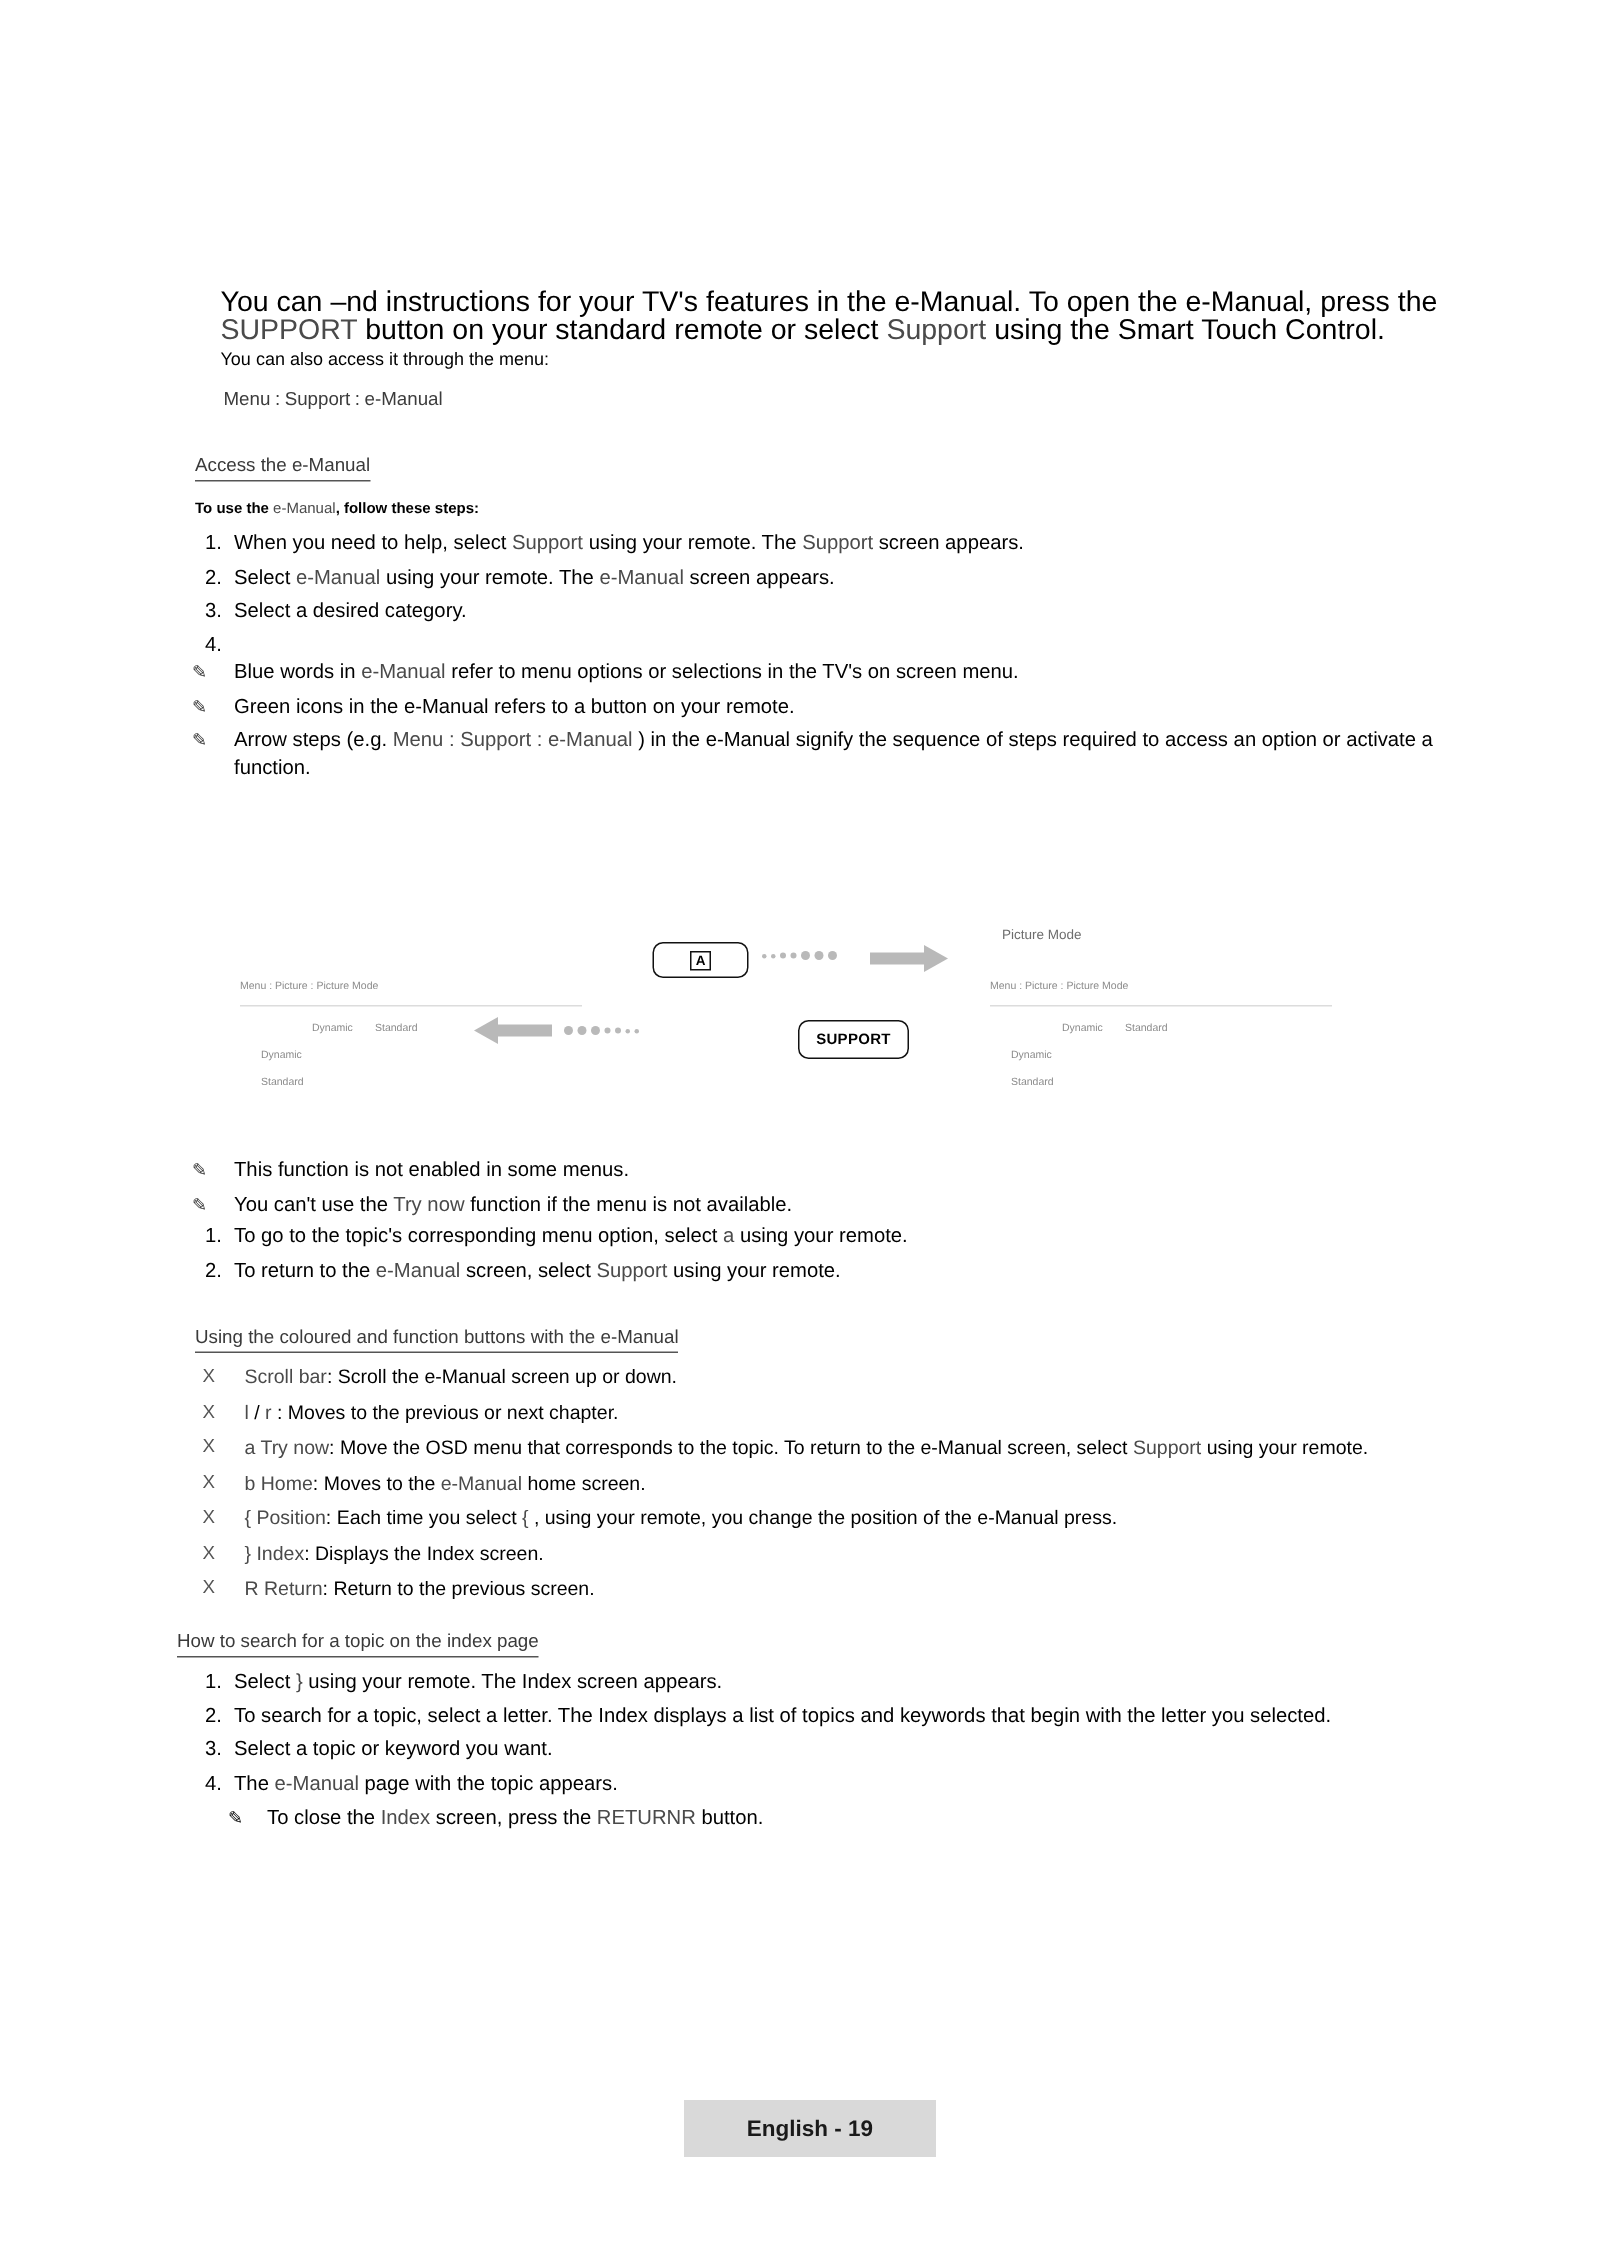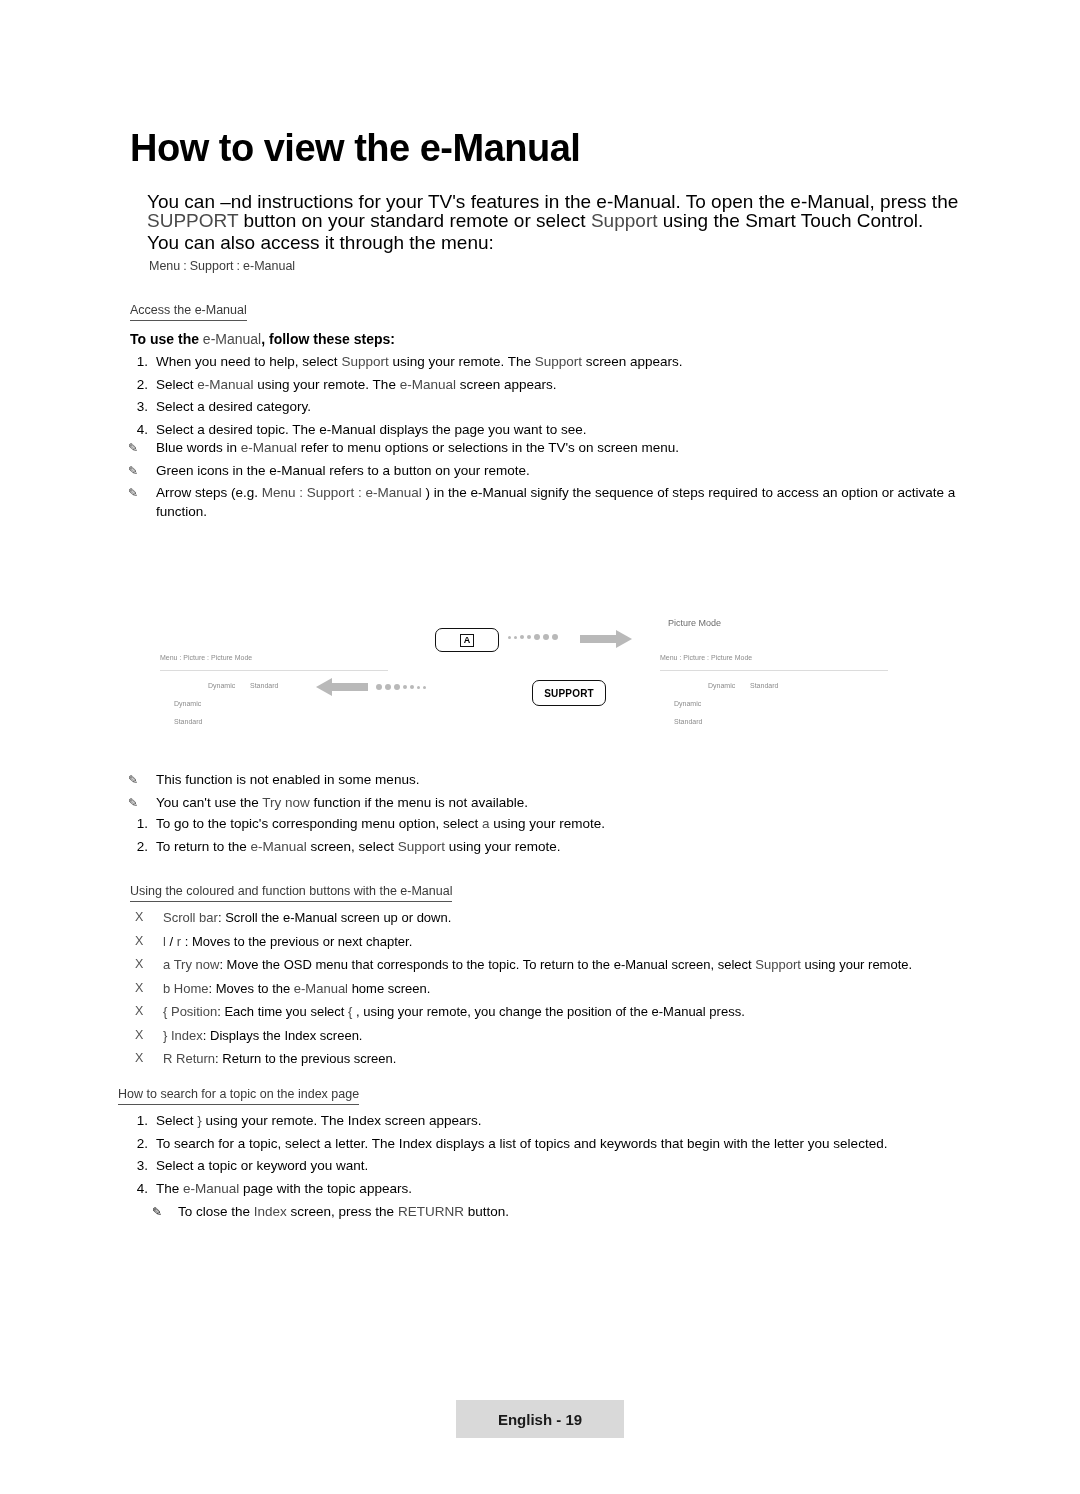--- a/index.html
+++ b/index.html
@@ -37,21 +37,21 @@
     font-size: 19px;
     line-height: 19px;
   }
   .light {
     color: #4a4a4a;
   }
   .intro-line2 {
     position: absolute;
     left: 147px;
     top: 232px;
-    font-size: 19px;
+    font-size: 12px;
   }
   .menu-path {
     position: absolute;
     left: 149px;
     top: 259px;
     font-size: 12.5px;
     color: #3c3c3c;
   }
   .arrow-sep {
     display: inline-block;
@@ -67,21 +67,21 @@
     border-bottom: 1px solid #555;
     white-space: nowrap;
   }
   .sec-head-a { left: 130px; top: 303px; }
   .sec-head-b { left: 130px; top: 551px; }
   .sec-head-c { left: 130px; top: 884px; }
   .sec-head-d { left: 118px; top: 1087px; }
 
   .body-line {
     position: absolute;
-    font-size: 14px;
+    font-size: 10px;
     line-height: 19px;
   }
   .lead { left: 130px; top: 330px; }
 
   .num-list {
     position: absolute;
     left: 126px;
     top: 352px;
     width: 870px;
     font-size: 13.5px;
@@ -269,21 +269,20 @@
     font-weight: bold;
     color: #1a1a1a;
     text-align: right;
   }
 </style>
 </head>
 <body>
 
 <div class="page">
 
-  <div class="title">How to view the e-Manual</div>
 
   <div class="intro">
     <span>You can </span><span>–nd instructions for your TV's features in the e-Manual. To open the e-Manual, press the </span><span class="light">SUPPORT</span><span> button on your standard remote or select </span><span class="light">Support</span><span> using the Smart Touch Control.</span>
   </div>
 
   <div class="intro-line2">You can also access it through the menu:</div>
 
   <div class="menu-path">
     <span>Menu</span><span class="arrow-sep">:</span><span>Support</span><span class="arrow-sep">:</span><span>e-Manual</span>
   </div>
@@ -294,21 +293,21 @@
   </div>
 
   <div class="body-line lead">
     <span style="font-weight:bold">To use the </span><span class="light">e-Manual</span><span style="font-weight:bold">, follow these steps:</span>
   </div>
 
   <div class="num-list" id="access-steps">
       <div class="num-item"><span class="num">1.</span><span>When you need to help, select </span><span class="light">Support</span><span> using your remote. The </span><span class="light">Support</span><span> screen appears.</span></div>
       <div class="num-item"><span class="num">2.</span><span>Select </span><span class="light">e-Manual</span><span> using your remote. The </span><span class="light">e-Manual</span><span> screen appears.</span></div>
       <div class="num-item"><span class="num">3.</span><span>Select a desired category.</span></div>
-      <div class="num-item"><span class="num">4.</span><span>Select a desired topic. The e-Manual displays the page you want to see.</span></div>
+      <div class="num-item"><span class="num">4.</span></div>
     </div>
 
   <div class="note-list notes-1" id="access-notes">
       <div class="note-item"><span class="pen">✎</span><span>Blue words in </span><span class="light">e-Manual</span><span> refer to menu options or selections in the TV's on screen menu.</span></div>
       <div class="note-item"><span class="pen">✎</span><span>Green icons in the e-Manual refers to a button on your remote.</span></div>
       <div class="note-item"><span class="pen">✎</span><span>Arrow steps (e.g. </span><span class="light">Menu</span><span class="light"> : </span><span class="light">Support</span><span class="light"> : </span><span class="light">e-Manual</span><span> ) in the e-Manual signify the sequence of steps required to access an option or activate a function.</span></div>
     </div>
 
 
   <div class="diagram">

